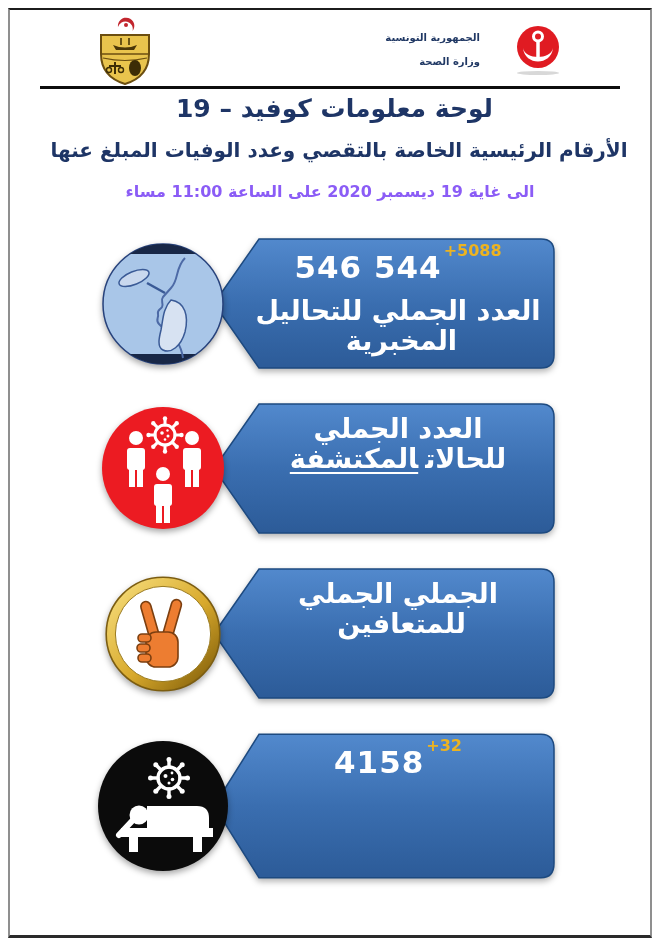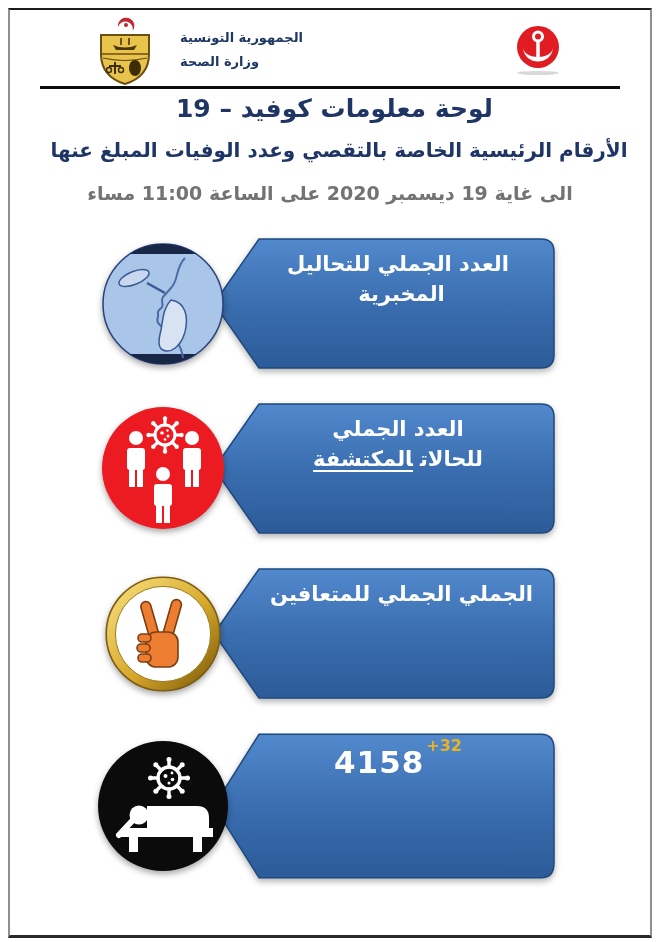--- a/index.html
+++ b/index.html
@@ -12,51 +12,51 @@
   .frame {
     position:absolute; left:8px; top:8px; right:8px; bottom:4px;
     border-top:2px solid #1c1c1c;
     border-left:2px solid #8f8f8f;
     border-right:2px solid #8f8f8f;
     border-bottom:3px solid #2a2a2a;
     pointer-events:none;
   }
   
   .coat  { position:absolute; left:93px;  top:16px; width:64px; height:72px; }
-  .hdr-text { position:absolute; left:180px; right:180px; top:26px; text-align:left;
-              color:#203864; font-weight:bold; font-size:13px; line-height:24px; }
+  .hdr-text { position:absolute; left:180px; right:180px; top:26px; text-align:right;
+              color:#203864; font-weight:bold; font-size:10px; line-height:24px; }
   .mlogo { position:absolute; left:514px; top:24px; width:48px; height:52px; }
   .divider { position:absolute; left:40px; right:40px; top:86px; height:3px; background:#0d0d0d; }
 
   .page-title { position:absolute; left:9px; right:0; top:94px; text-align:center;
                 color:#1e3566; font-weight:bold; font-size:25px; }
   .sub1 { position:absolute; left:0; right:0; top:138px; text-align:center;
           color:#1e3566; font-weight:bold; font-size:20px;padding-left:18px; }
   .sub2 { position:absolute; left:0; right:0; top:182px; text-align:center;
-          color:#737373; font-weight:bold; font-size:19px; }
+          color:#8b5cf6; font-weight:bold; font-size:16px; }
 
   
   .row { position:absolute; left:0; width:660px; }
   .row1 { top:237px; height:165px; }
   .row2 { top:402px; height:165px; }
   .row3 { top:567px; height:165px; }
   .row4 { top:732px; height:165px;padding-left:34px; }
 
   .banner { position:absolute; left:213px; top:0; width:342px; height:133px; }
   .row4 .banner { height:148px; }
   .banner > svg.bg { position:absolute; inset:0; width:100%; height:100%;
                      filter:drop-shadow(0 3px 3px rgba(0,0,0,.30)); }
   .banner-content { position:absolute; inset:0; padding:12px 8px 14px 36px;
                     display:flex; flex-direction:column; justify-content:space-between;
                     align-items:center; }
   .stat-number { direction:ltr; unicode-bidi:isolate; color:#fff; font-weight:bold;
                  font-size:31px; letter-spacing:1px; white-space:nowrap; }
   .stat-delta { font-size:16px; color:#ecb321; font-weight:bold; vertical-align:top;
                 position:relative; top:-8px; letter-spacing:0; margin-left:2px; }
-  .stat-label { color:#fff; font-weight:bold; font-size:21px; text-align:center;
+  .stat-label { color:#fff; font-weight:bold; font-size:27px; text-align:center;
                 line-height:30px; }
   .stat-label .u { text-decoration:underline; text-underline-offset:4px; }
   .stat-label span + span { margin-right:7px; }
   .stat-label .line2 { display:block; margin-right:0; }
 
   .icon-circle { position:absolute; filter:drop-shadow(0 3px 3px rgba(0,0,0,.35)); }
   .row1 .icon-circle { left:101px; top:5px;  width:124px; height:124px; }
   .row2 .icon-circle { left:100px; top:3px;  width:126px; height:126px; }
   .row3 .icon-circle { left:104px; top:8px;  width:118px; height:118px; }
   .row4 .icon-circle { left:95px;  top:6px;  width:136px; height:136px; }
@@ -105,20 +105,21 @@
       <defs>
           <linearGradient id="bg-a" x1="0" y1="0" x2="0" y2="1">
         <stop offset="0" stop-color="#5289cd"></stop>
             <stop offset=".5" stop-color="#3a6eb0"></stop>
             <stop offset="1" stop-color="#2c5b98"></stop>
       </linearGradient>
         </defs>
       <path d="M1 66.5 L46 2 H328 Q341 2 341 15 V118 Q341 131 328 131 H46 Z" fill="url(#bg-a)" stroke="#1d4a80" stroke-width="1.5"></path>
     </svg>
     <div class="banner-content">
+      <div class="stat-number"><span>546 544</span><span class="stat-delta">+5088</span></div>
       <div class="stat-label"><span>العدد الجملي للتحاليل المخبرية</span><span class="u"></span><span class="line2"></span></div>
     </div>
   </div>
   <svg class="icon-circle" viewBox="0 0 124 124">
     <defs>
         <clipPath id="clip-swab">
           <circle cx="62" cy="62" r="60"></circle>
         </clipPath>
       </defs>
     <circle cx="62" cy="62" r="60" fill="#a9c6e8" stroke="#27427c" stroke-width="1.5"></circle>

